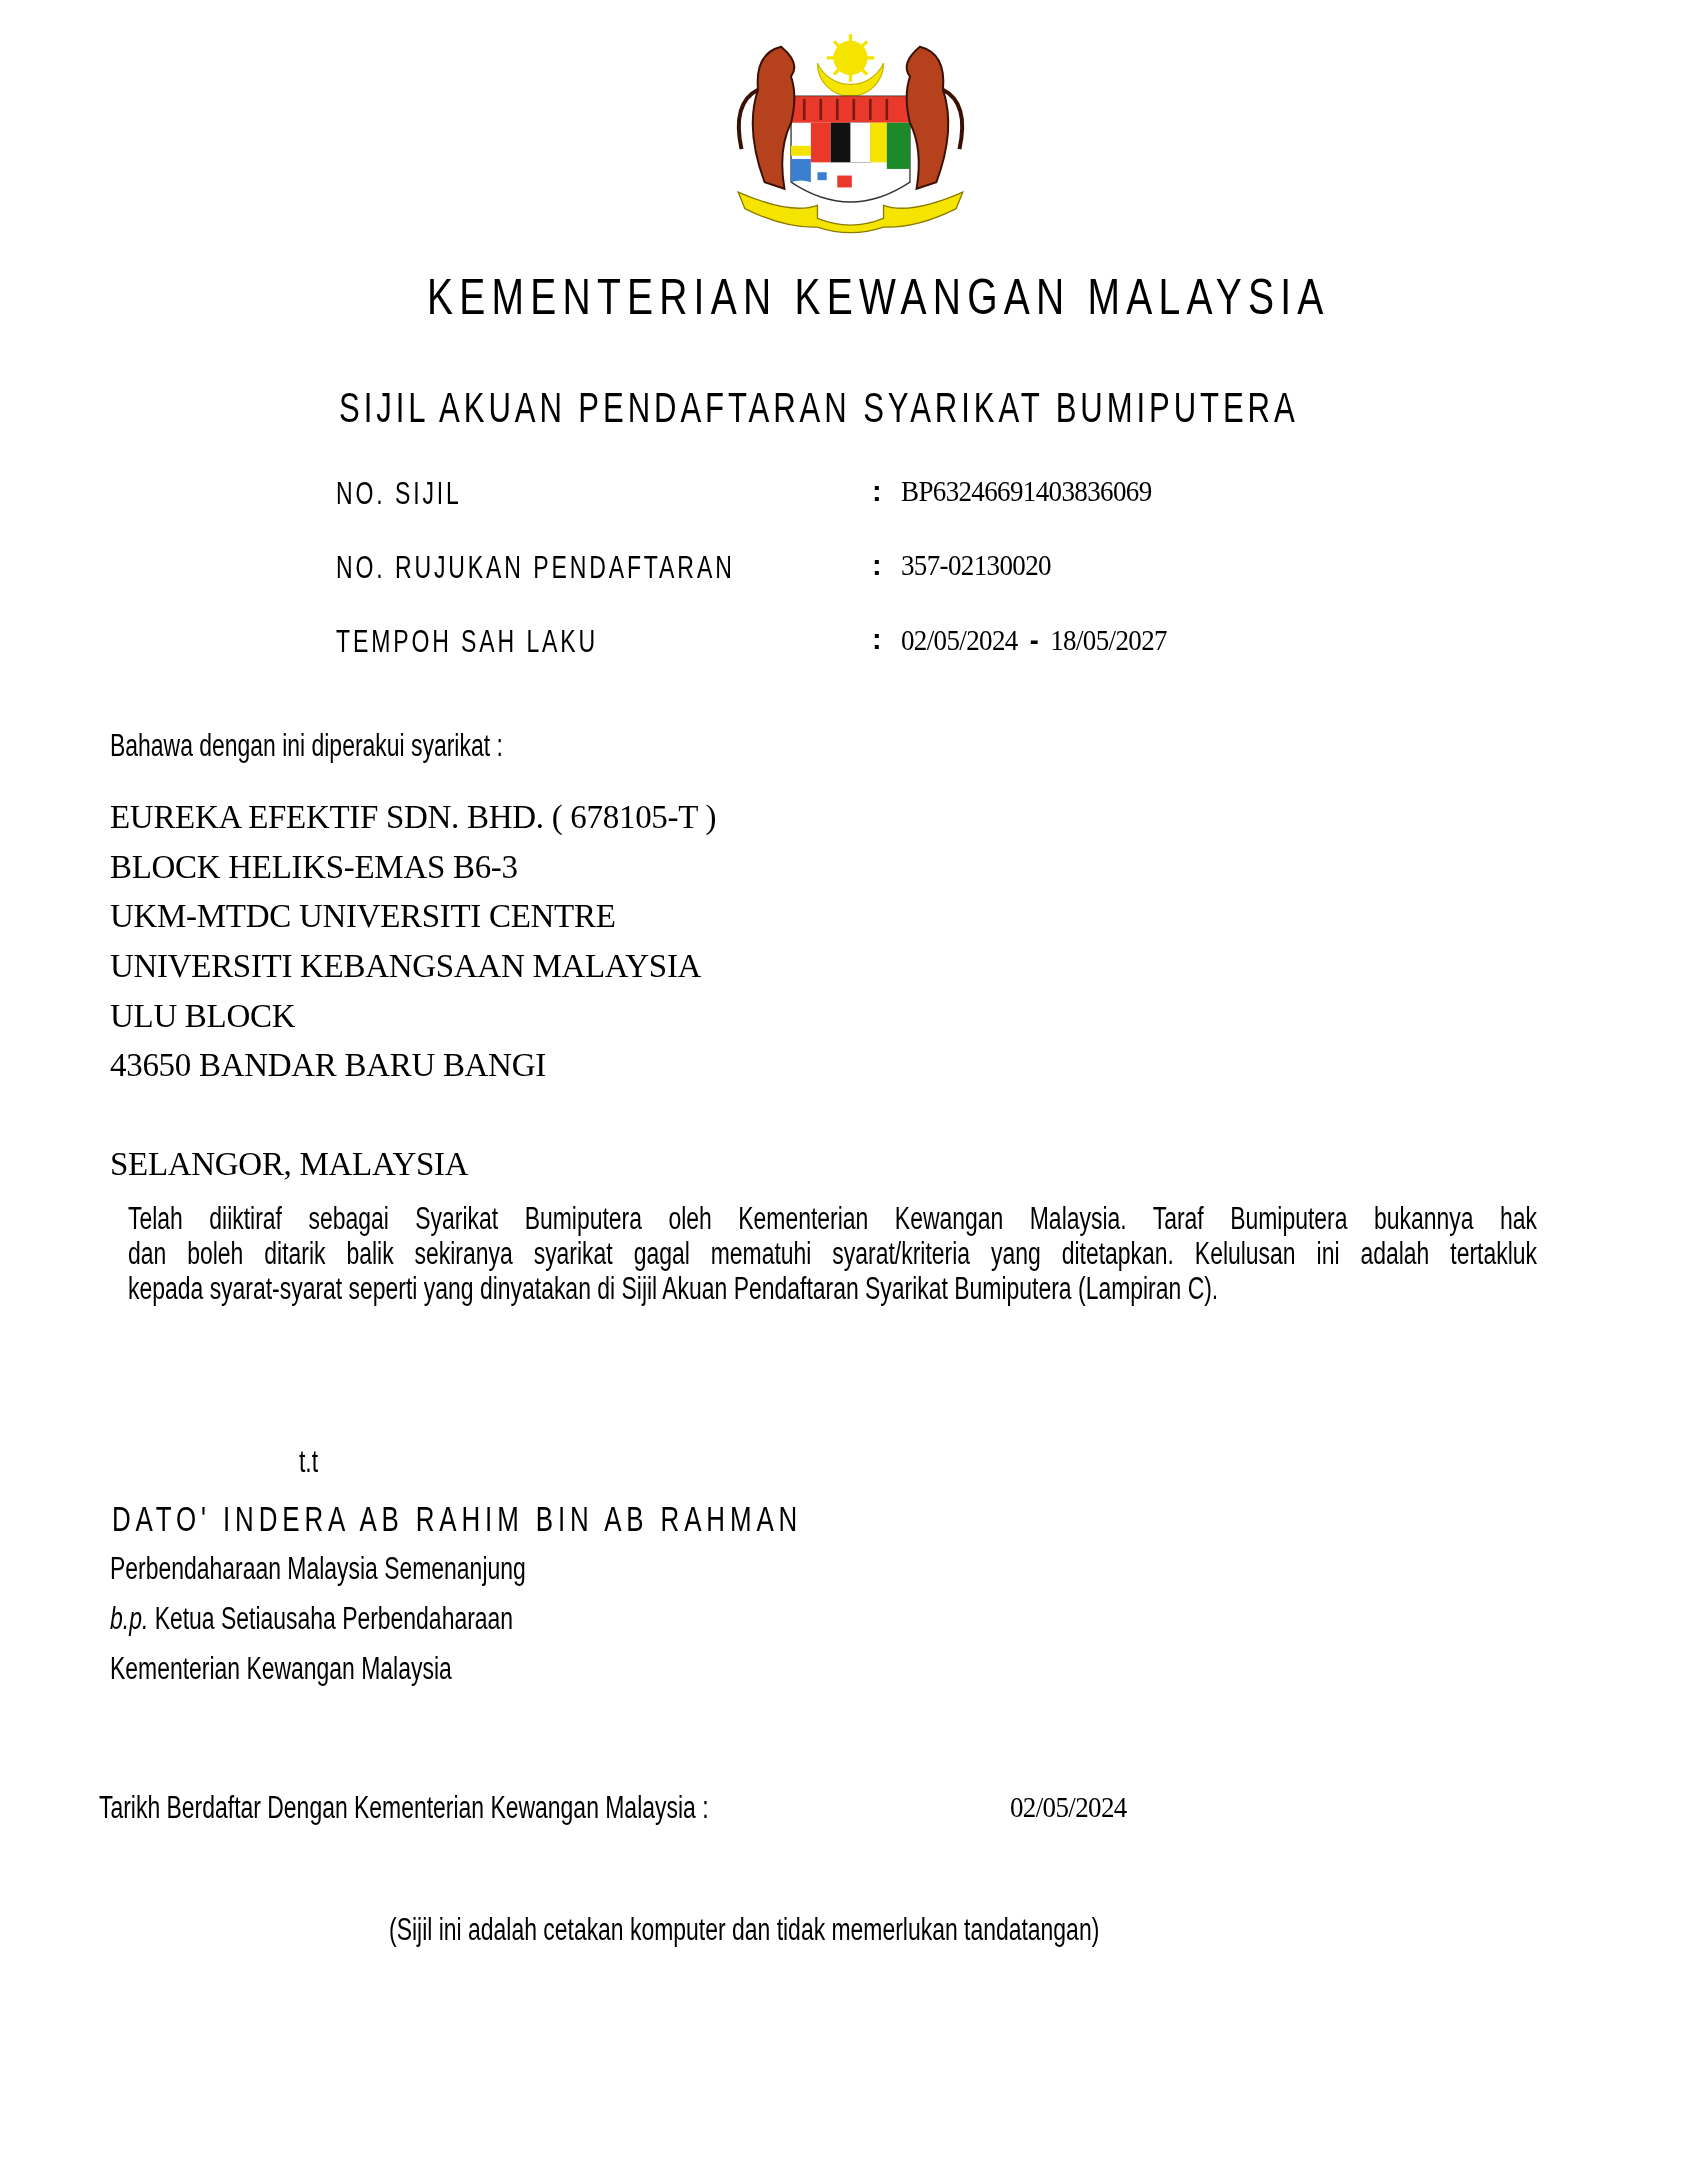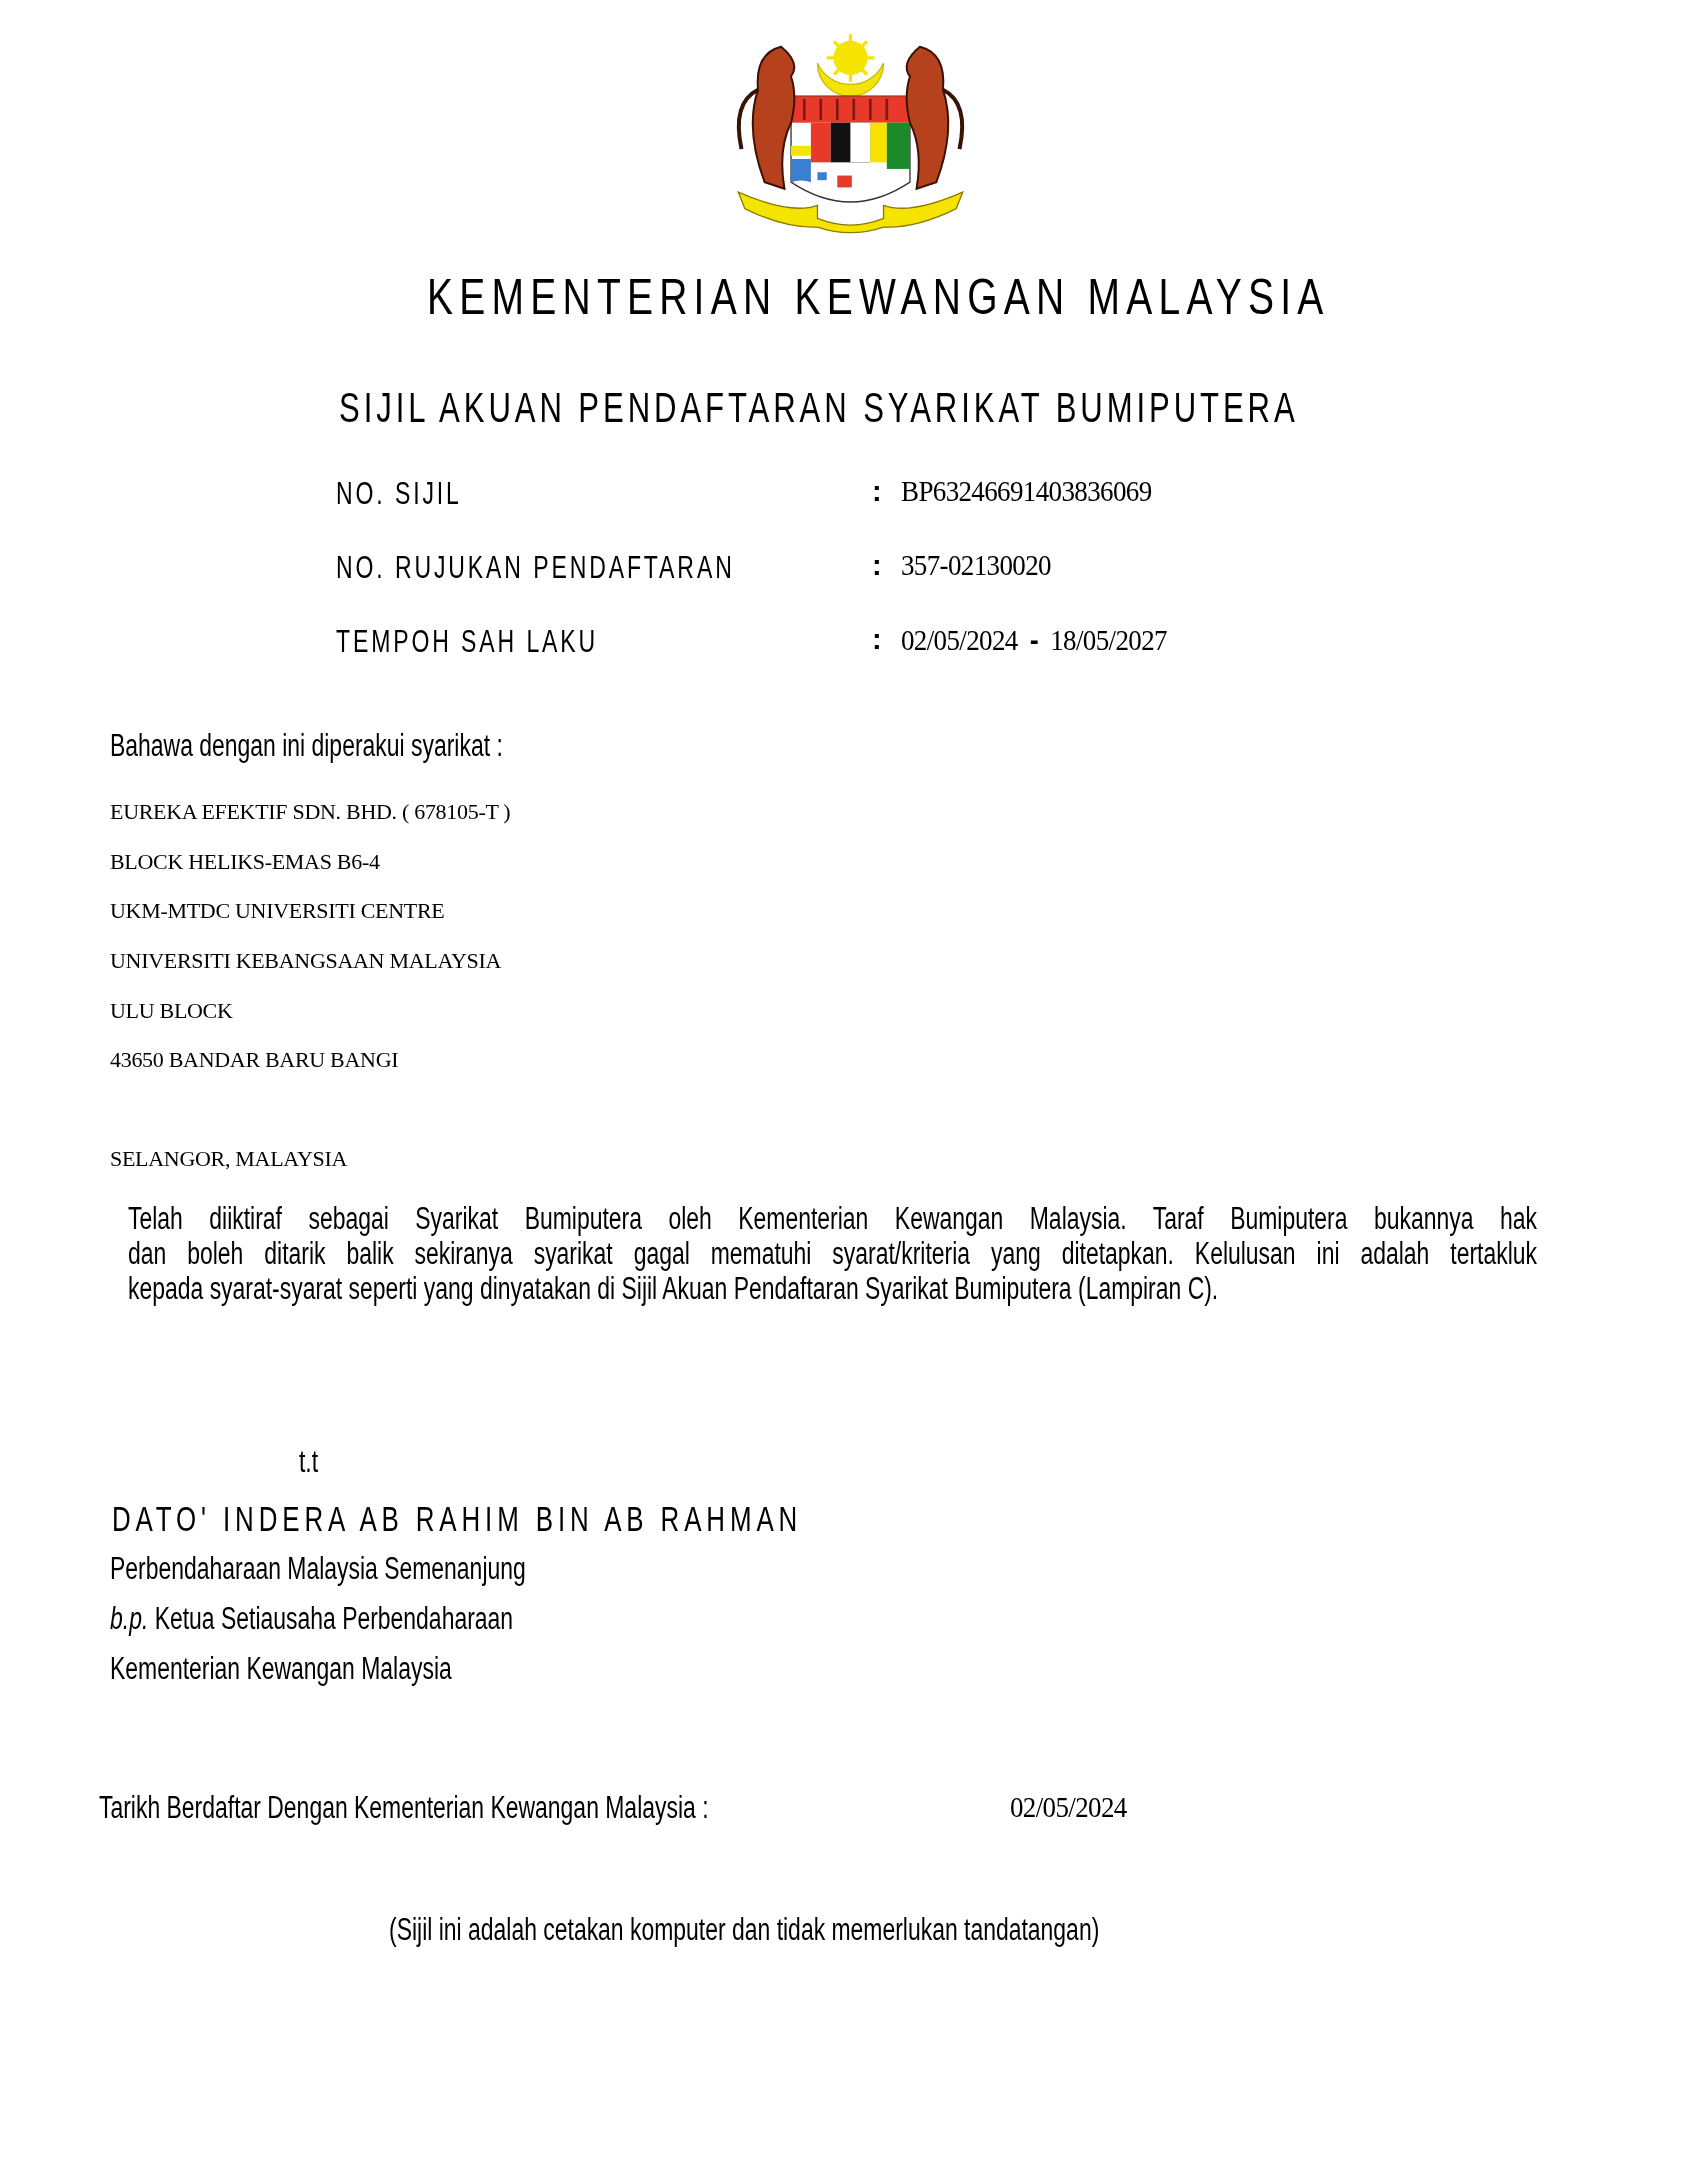--- a/index.html
+++ b/index.html
@@ -7,21 +7,21 @@
   .abs { position:absolute; white-space:nowrap; }
   .cond { font-family:"Liberation Sans", sans-serif; transform-origin:0 0; display:inline-block; }
   .serif { font-family:"Liberation Serif", serif; }
   .crest { position:absolute; left:718px; top:16.5px; width:265px; height:218px; }
   .h1 { left:427px; top:268px; font-size:50px; letter-spacing:8px; transform:scaleX(0.78); }
   .h2 { left:339px; top:384px; font-size:42px; letter-spacing:5.3px; transform:scaleX(0.74); }
   .lbl { font-size:32px; letter-spacing:4px; transform:scaleX(0.72); left:336px; }
   .colon { font-family:"Liberation Sans", sans-serif; font-size:29px; left:872px; font-weight:bold; }
   .val { font-size:30px; left:901px; letter-spacing:-0.7px; transform:scaleX(0.9); transform-origin:0 0; }
   .body-cond { font-size:31px; transform:scaleX(0.74); }
-  .addr { font-size:22px; left:110px; letter-spacing:-0.3px; }
+  .addr { font-size:33px; left:110px; letter-spacing:-0.3px; }
   .para { position:absolute; left:128px; top:1201px; width:1409px; }
   .para-line { display:block; font-size:31px; line-height:35px; white-space:nowrap; transform:scaleX(0.74); transform-origin:0 0; text-align:justify; text-align-last:justify; width:1904px; }
   .name { left:112px; top:1499px; font-size:35px; letter-spacing:6.6px; transform:scaleX(0.74); }
   .ital { font-style:italic; }
 </style>
 </head>
 <body>
 
 <svg class="crest" viewBox="0 0 400 330" xmlns="http://www.w3.org/2000/svg">
 
@@ -77,21 +77,21 @@
 <div class="abs colon" style="top:623px;">:</div>
 <div class="abs serif val" style="top:623px;">
   <span>02/05/2024</span>
   <span style="font-family:'Liberation Sans',sans-serif;font-weight:bold;margin:0 6.6px;">-</span>
   <span>18/05/2027</span>
 </div>
 
 <div class="abs cond body-cond" style="left:110px;top:728px;">Bahawa dengan ini diperakui syarikat :</div>
 
 <div class="abs serif addr" style="top:799px;">EUREKA EFEKTIF SDN. BHD. ( 678105-T )</div>
-<div class="abs serif addr" style="top:849px;">BLOCK HELIKS-EMAS B6-4</div>
+<div class="abs serif addr" style="top:849px;">BLOCK HELIKS-EMAS B6-3</div>
 <div class="abs serif addr" style="top:898px;">UKM-MTDC UNIVERSITI CENTRE</div>
 <div class="abs serif addr" style="top:948px;">UNIVERSITI KEBANGSAAN MALAYSIA</div>
 <div class="abs serif addr" style="top:998px;">ULU BLOCK</div>
 <div class="abs serif addr" style="top:1047px;text-align:center;">43650 BANDAR BARU BANGI</div>
 <div class="abs serif addr" style="top:1146px;">SELANGOR, MALAYSIA</div>
 
 <div class="para">
   <span class="para-line cond">Telah diiktiraf sebagai Syarikat Bumiputera oleh Kementerian Kewangan Malaysia. Taraf Bumiputera bukannya hak</span>
   <span class="para-line cond">dan boleh ditarik balik sekiranya syarikat gagal mematuhi syarat/kriteria yang ditetapkan. Kelulusan ini adalah tertakluk</span>
   <span class="para-line cond" style="text-align-last:left;">kepada syarat-syarat seperti yang dinyatakan di Sijil Akuan Pendaftaran Syarikat Bumiputera (Lampiran C).</span>

